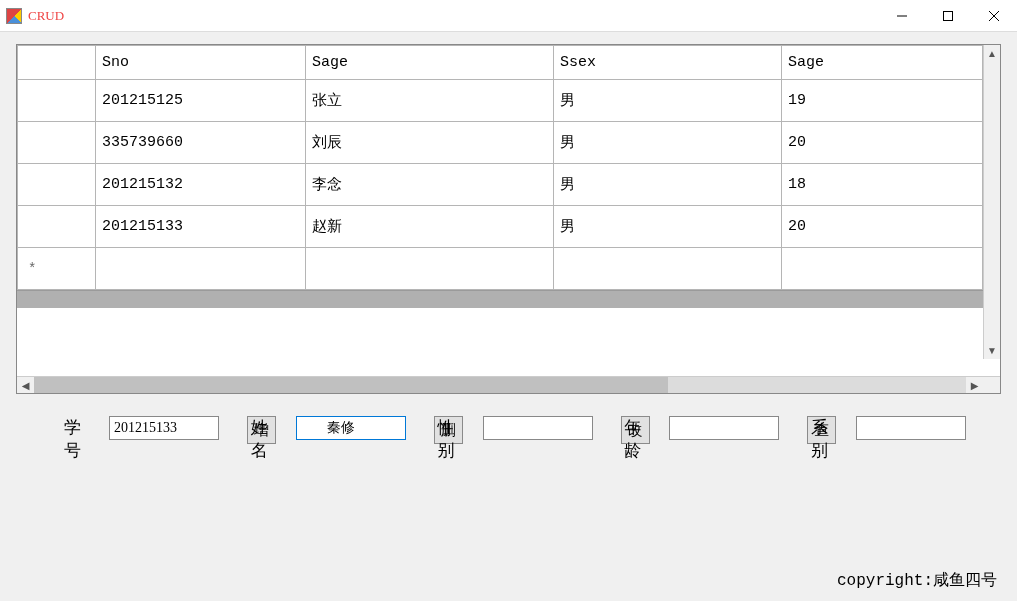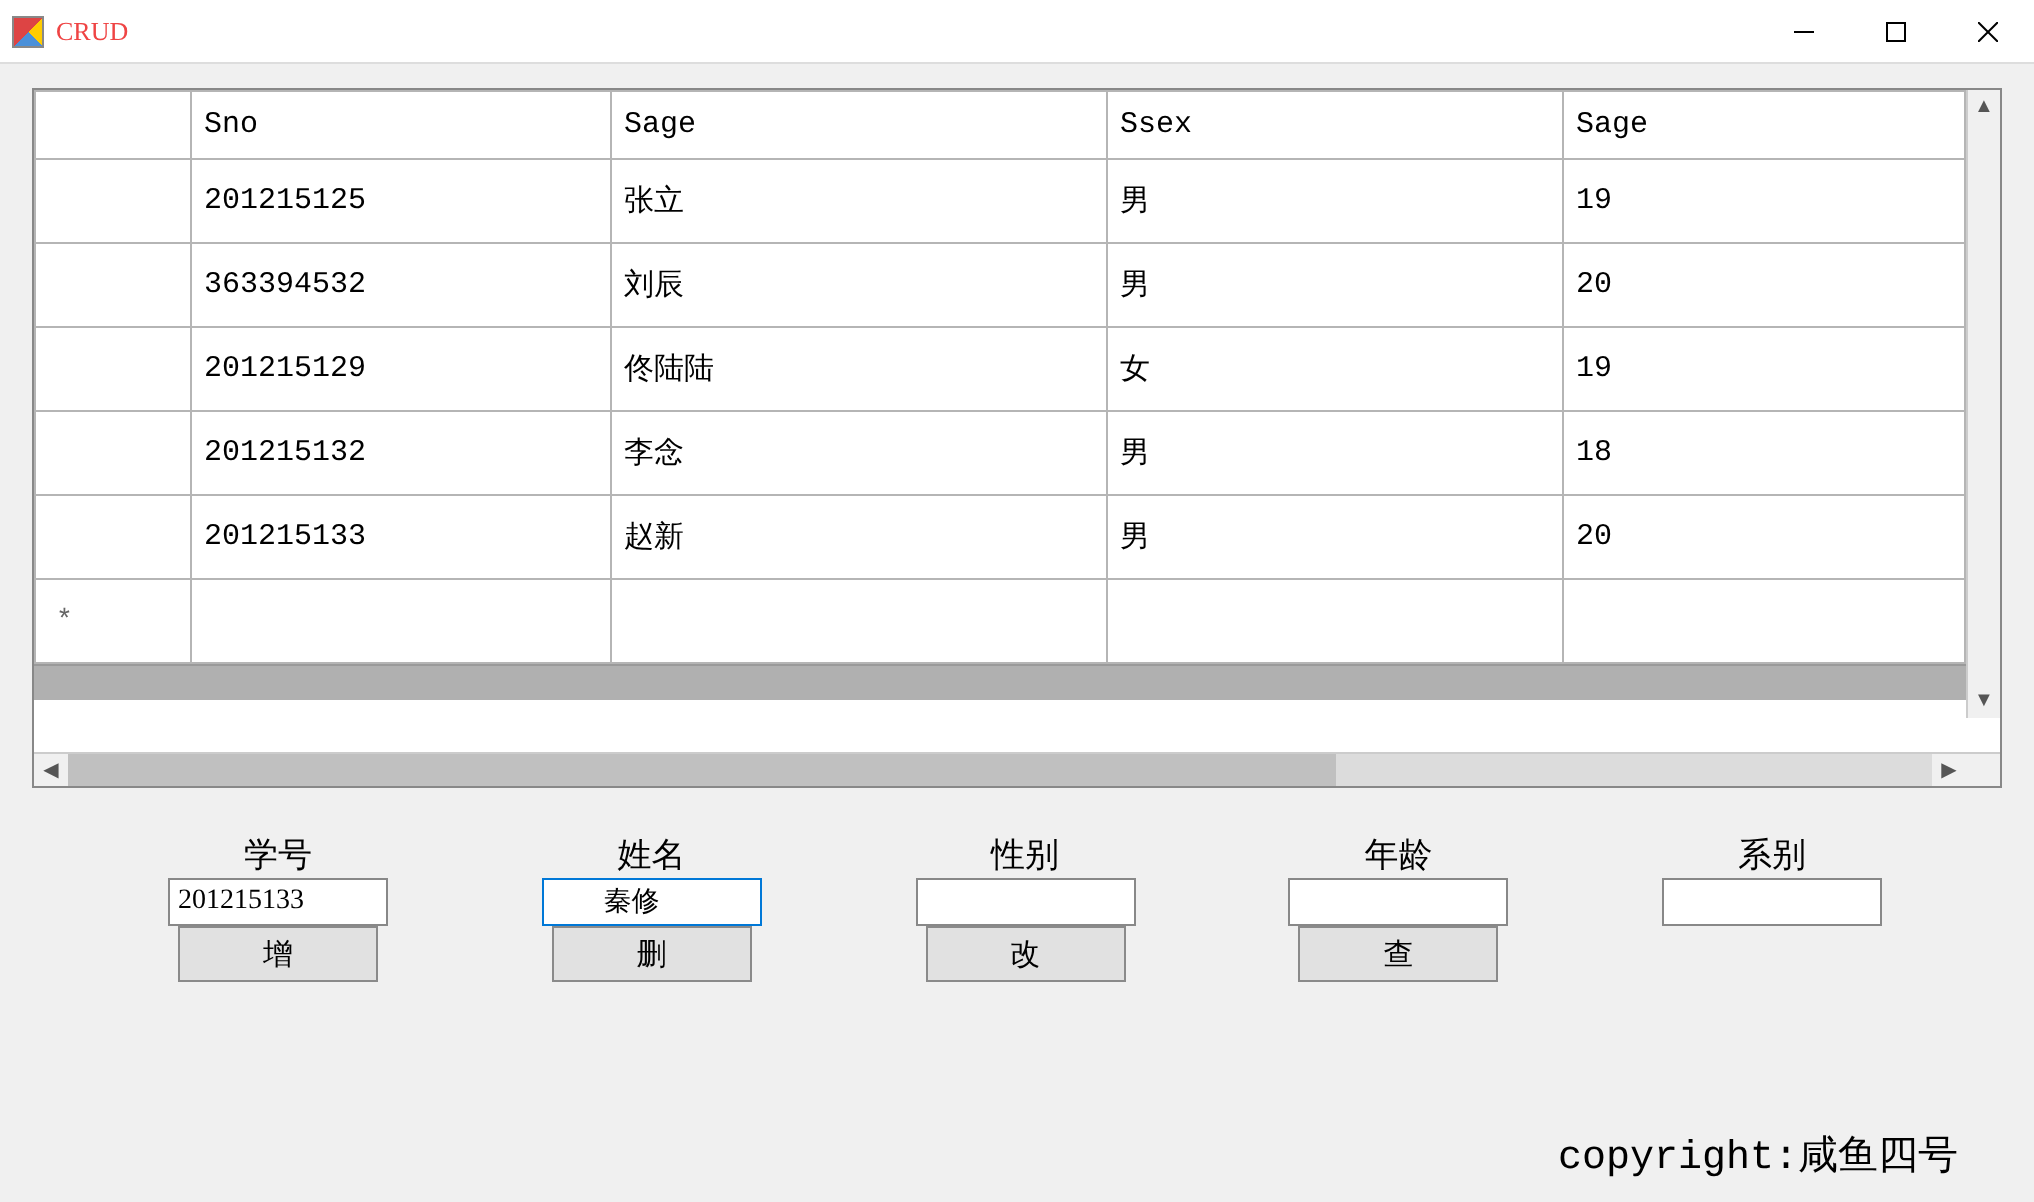--- a/index.html
+++ b/index.html
@@ -161,23 +161,22 @@
   
   .form-area {
     margin-top: 22px;
     display: flex;
     justify-content: space-between;
     padding: 0 40px 0 48px;
   }
   .form-col {
     width: 150px;
     display: flex;
-    flex-direction: column;
-    align-items: center;
-    gap: 0;
+    flex-direction: row;
+    gap: 28px;
   }
   .form-col .lbl {
     font-family: "SimSun","宋体",serif;
     font-size: 17px;
     color: #000;
   }
   .form-col input[type="text"] {
     width: 110px;
     height: 24px;
     border: 1px solid #888;
@@ -197,24 +196,24 @@
     border: 1px solid #8a8a8a;
     background: #e1e1e1;
     font-family: "SimSun","宋体",serif;
     font-size: 15px;
     color: #000;
     cursor: pointer;
   }
 
   .copyright {
     position: absolute;
-    right: 38px;
+    right: 20px;
     bottom: 10px;
     font-family: "SimSun","宋体","Courier New",monospace;
-    font-size: 20px;
+    font-size: 16px;
     color: #000;
   }
 </style>
 </head>
 <body>
 
 <div class="titlebar">
   <span class="appicon"></span>
   <span class="title">CRUD</span>
   <span class="spacer"></span>
@@ -260,31 +259,24 @@
         <tbody>
           <tr>
             <td class="rowheader"></td>
             <td>201215125</td>
             <td>张立</td>
             <td>男</td>
             <td>19</td>
           </tr>
           <tr>
             <td class="rowheader"></td>
-            <td>363394532</td>
+            <td>335739660</td>
             <td>刘辰</td>
             <td>男</td>
             <td>20</td>
-          </tr>
-          <tr>
-            <td class="rowheader"></td>
-            <td>201215129</td>
-            <td>佟陆陆</td>
-            <td>女</td>
-            <td>19</td>
           </tr>
           <tr>
             <td class="rowheader"></td>
             <td>201215132</td>
             <td>李念</td>
             <td>男</td>
             <td>18</td>
           </tr>
           <tr>
             <td class="rowheader"></td>

